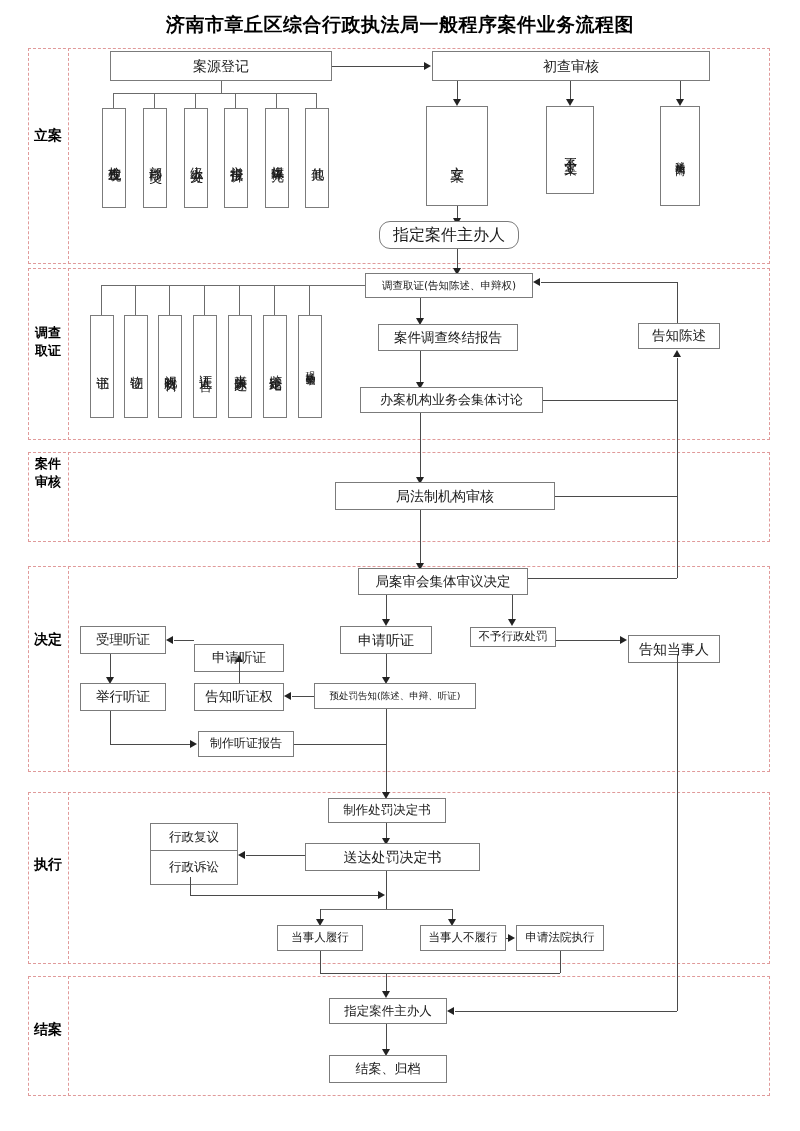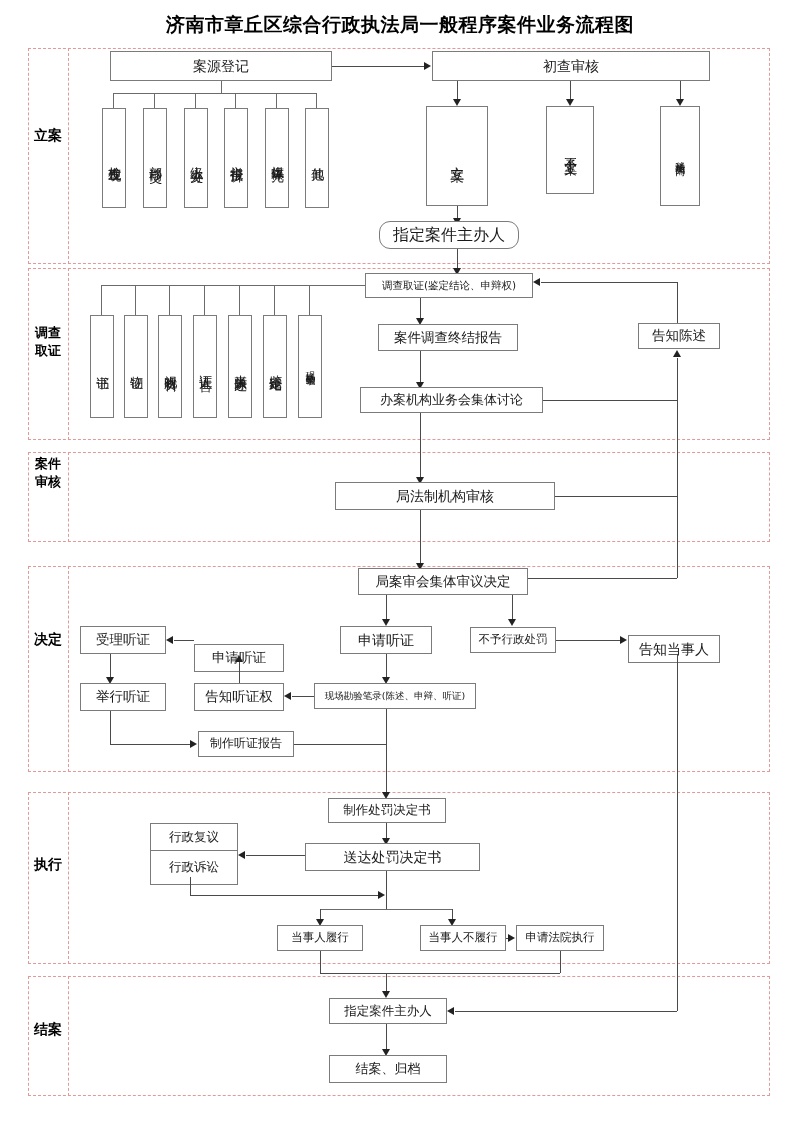--- a/index.html
+++ b/index.html
@@ -168,21 +168,21 @@
   <div class="node vert2" style="left:660px; top:106px; width:40px; height:100px; font-size:10px;">移送相关部门</div>
 
   <div class="v" style="left:457px; top:206px; height:14px;"></div>
   <div class="arr arr-d" style="left:453px; top:218px;"></div>
 
   <div class="node bold" style="left:379px; top:221px; width:140px; height:28px; font-size:16px;border-radius:11px;">指定案件主办人</div>
 
   <div class="v" style="left:457px; top:249px; height:20px;"></div>
   <div class="arr arr-d" style="left:453px; top:268px;"></div>
 
-  <div class="node sm" style="left:365px; top:273px; width:168px; height:25px; font-size:10.5px;">调查取证(鉴定结论、申辩权)</div>
+  <div class="node sm" style="left:365px; top:273px; width:168px; height:25px; font-size:10.5px;">调查取证(告知陈述、申辩权)</div>
 
   <div class="h thin" style="left:101px; top:285px; width:264px;"></div>
   <div class="v thin" style="left:101px; top:285px; height:30px;"></div>
   <div class="v thin" style="left:135px; top:285px; height:30px;"></div>
   <div class="v thin" style="left:169px; top:285px; height:30px;"></div>
   <div class="v thin" style="left:204px; top:285px; height:30px;"></div>
   <div class="v thin" style="left:239px; top:285px; height:30px;"></div>
   <div class="v thin" style="left:274px; top:285px; height:30px;"></div>
   <div class="v thin" style="left:309px; top:285px; height:30px;"></div>
 
@@ -229,42 +229,42 @@
 
   <div class="h" style="left:528px; top:578px; width:149px;"></div>
   <div class="v" style="left:677px; top:496px; height:82px;"></div>
 
   <div class="v" style="left:386px; top:595px; height:25px;"></div>
   <div class="arr arr-d" style="left:382px; top:619px;"></div>
   <div class="v" style="left:512px; top:595px; height:25px;"></div>
   <div class="arr arr-d" style="left:508px; top:619px;"></div>
 
   <div class="node bold" style="left:340px; top:626px; width:92px; height:28px; font-size:14px;">申请听证</div>
-  <div class="node bold sm" style="left:470px; top:627px; width:86px; height:26px; font-size:11.5px;">不予行政处罚</div>
+  <div class="node bold sm" style="left:470px; top:627px; width:86px; height:20px; font-size:11.5px;">不予行政处罚</div>
   <div class="node bold" style="left:628px; top:626px; width:92px; height:28px; font-size:14px;margin-top:9px;">告知当事人</div>
 
   <div class="h" style="left:556px; top:640px; width:64px;"></div>
   <div class="arr arr-r" style="left:620px; top:636px;"></div>
 
   <div class="node bold" style="left:80px; top:626px; width:86px; height:28px; font-size:13.5px;">受理听证</div>
   <div class="node bold" style="left:194px; top:644px; width:90px; height:28px; font-size:13.5px;">申请听证</div>
   <div class="h" style="left:174px; top:640px; width:20px;"></div>
   <div class="arr arr-l" style="left:166px; top:636px;"></div>
 
   <div class="v" style="left:110px; top:654px; height:24px;"></div>
   <div class="arr arr-d" style="left:106px; top:677px;"></div>
   <div class="node bold" style="left:80px; top:683px; width:86px; height:28px; font-size:13.5px;">举行听证</div>
 
   <div class="node bold" style="left:194px; top:683px; width:90px; height:28px; font-size:13.5px;">告知听证权</div>
   <div class="v" style="left:239px; top:662px; height:21px;"></div>
   <div class="arr arr-u" style="left:235px; top:655px;"></div>
 
   <div class="v" style="left:386px; top:654px; height:24px;"></div>
   <div class="arr arr-d" style="left:382px; top:677px;"></div>
-  <div class="node xs" style="left:314px; top:683px; width:162px; height:26px; font-size:9.5px;">现场勘验笔录(陈述、申辩、听证)</div>
+  <div class="node xs" style="left:314px; top:683px; width:162px; height:26px; font-size:9.5px;">预处罚告知(陈述、申辩、听证)</div>
 
   <div class="h" style="left:292px; top:696px; width:22px;"></div>
   <div class="arr arr-l" style="left:284px; top:692px;"></div>
 
   <div class="v" style="left:110px; top:711px; height:33px;"></div>
   <div class="h" style="left:110px; top:744px; width:80px;"></div>
   <div class="arr arr-r" style="left:190px; top:740px;"></div>
   <div class="node bold sm" style="left:198px; top:731px; width:96px; height:26px; font-size:12px;">制作听证报告</div>
 
   <div class="h" style="left:294px; top:744px; width:92px;"></div>

